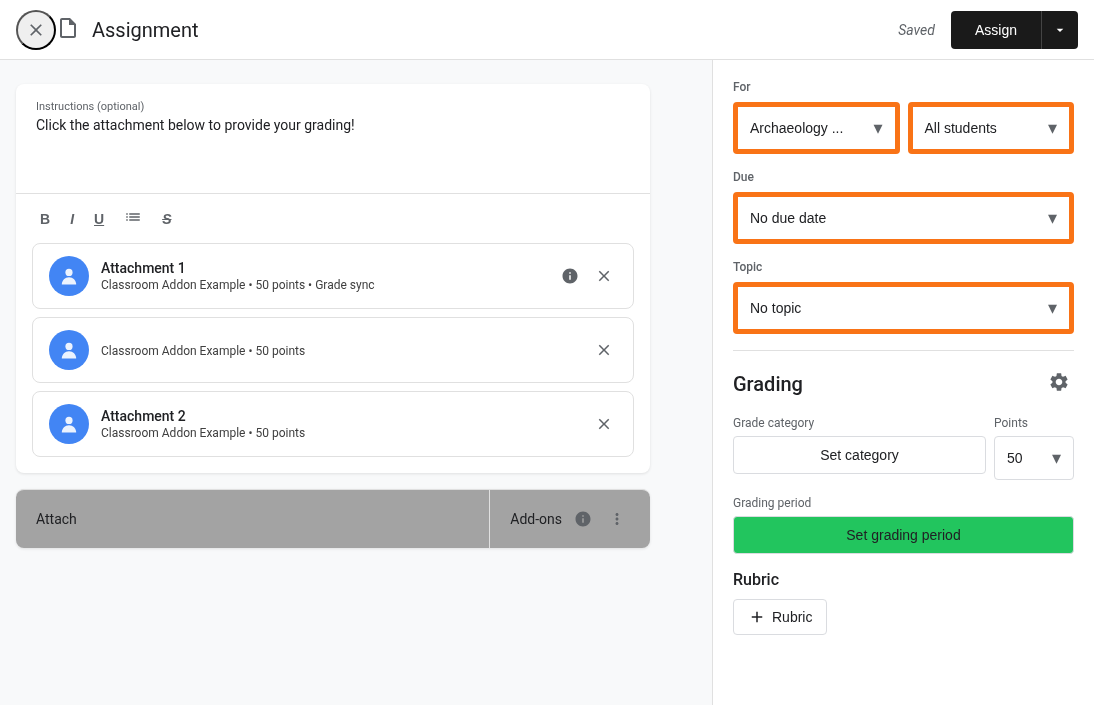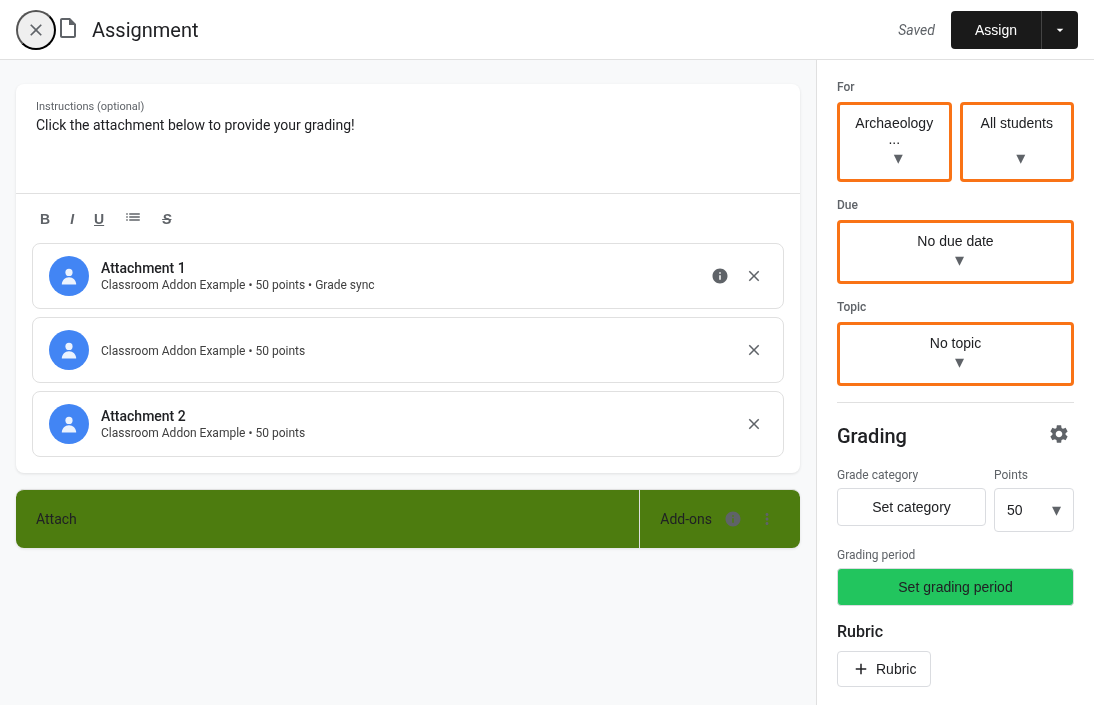--- a/index.html
+++ b/index.html
@@ -66,44 +66,44 @@
     .attachment-meta { font-size: 12px; color: #404040; margin-top: 2px; }
     .attachment-actions { display: flex; align-items: center; gap: 8px; }
     .icon-btn {
       background: none; border: none; cursor: pointer; color: #5f6368;
       padding: 4px; border-radius: 50%; display: flex; align-items: center;
     }
 
     
     .bottom-bar {
       display: flex; align-items: center; border-top: 1px solid #e0e0e0;
-      background: #4d7c0f; padding: 0;
+      background: #a3a3a3; padding: 0;
     }
     .bottom-attach {
       padding: 16px 20px; font-size: 14px; color: #202124; cursor: pointer;
       flex: 1;
     }
     .bottom-addons {
       display: flex; align-items: center; gap: 8px; padding: 16px 20px;
       border-left: 1px solid #e0e0e0; cursor: pointer; font-size: 14px; color: #202124;
     }
 
     
     .right-panel {
-      width: 278px; background: #fff; border-left: 1px solid #e0e0e0;
-      overflow-y: auto; padding: 20px;
+      width: 382px; background: #fff; border-left: 1px solid #e0e0e0;
+      overflow-y: auto; padding: 20px; margin-left: 46px;
     }
 
     .section-label { font-size: 12px; color: #5f6368; margin-bottom: 8px; font-weight: 500; }
 
     .dropdown-row { display: flex; gap: 8px; margin-bottom: 16px; }
     .dropdown-btn {
       display: flex; align-items: center; justify-content: space-between;
-      border: 3px solid #f97316; border-radius: 4px; padding: 10px 12px;
-      background: #fff; cursor: pointer; font-size: 14px; color: #202124; flex-direction: column;
+      border: 5px solid #f97316; border-radius: 4px; padding: 10px 12px;
+      background: #fff; cursor: pointer; font-size: 14px; color: #202124;
     }
     .dropdown-btn.full { flex: 1; }
     .dropdown-btn.half { flex: 1; }
     .dropdown-chevron { color: #5f6368; margin-left: 8px; font-size: 18px; }
 
     .due-dropdown { width: 100%; margin-bottom: 16px; }
     .topic-dropdown { width: 100%; margin-bottom: 16px; }
 
     .divider { border: none; border-top: 1px solid #e0e0e0; margin: 4px 0 16px; }
 

